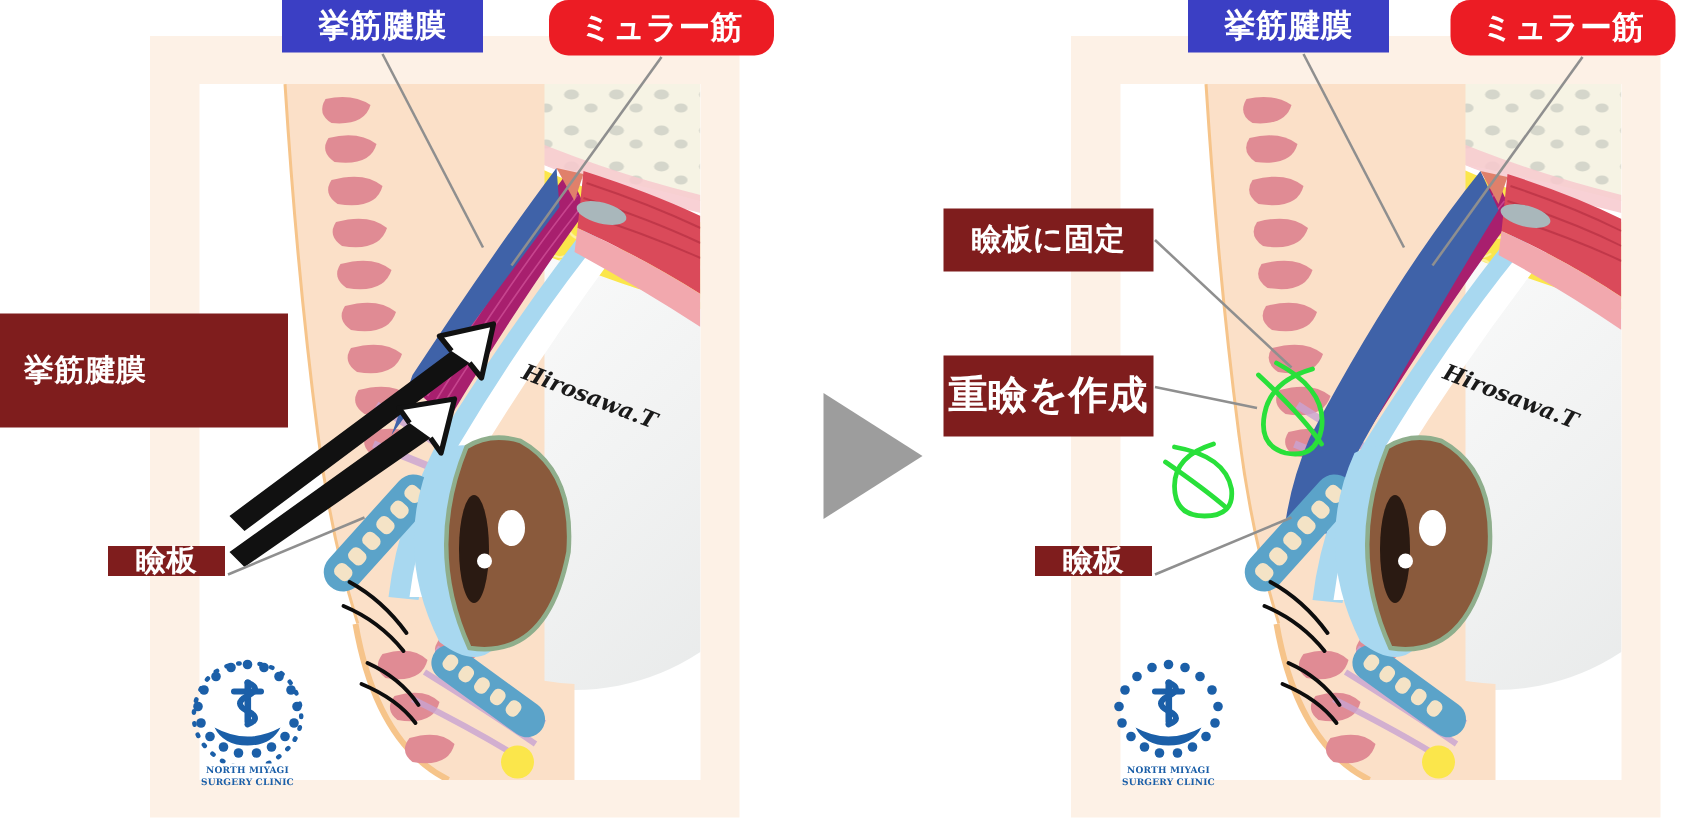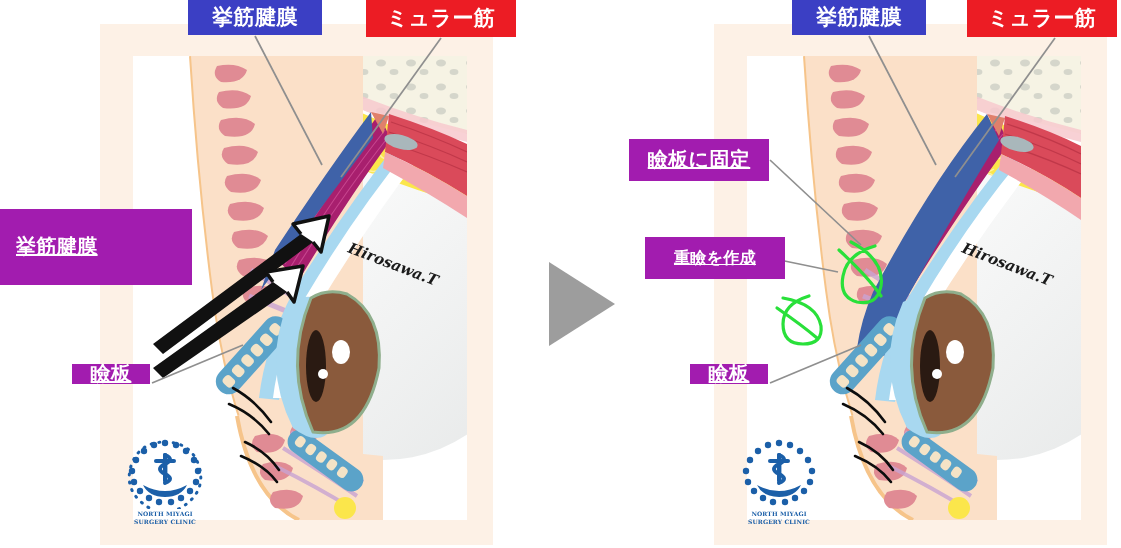--- a/index.html
+++ b/index.html
@@ -11,29 +11,29 @@
   .panel.right{left:714px;}
 
   .canvas{position:absolute;top:32px;left:33px;width:334px;height:464px;background:#ffffff;overflow:hidden;}
 
   
   .lbl{position:absolute;display:flex;align-items:center;justify-content:center;
        color:#ffffff;font-weight:700;letter-spacing:.02em;line-height:1.18;
        box-sizing:border-box;}
   .lbl.blue{background:#3b3fc4;}
   .lbl.red{background:#ec1c24;}
-  .lbl.gray{background:#a21caf;text-decoration:underline;}
+  .lbl.gray{background:#7f1d1d;}
 
   .tag-blue{width:134px;height:35px;font-size:21px;}
-  .tag-red{width:150px;height:37px;font-size:21px;}
+  .tag-red{width:150px;height:37px;font-size:21px;border-radius:13px;}
   .tag-gray1{width:192px;height:76px;font-size:20px;flex-direction:column;align-items:flex-start;padding-left:16px;justify-content:center;}
   .tag-gray1 span{display:block;}
   .tag-tarsal{width:78px;height:20px;font-size:20px;}
   .tag-fix{width:140px;height:42px;font-size:20px;}
-  .tag-fold{width:140px;height:42px;font-size:16px;margin-left:16px;}
+  .tag-fold{width:140px;height:54px;font-size:26px;}
 
   
   .overlay{position:absolute;left:0;top:0;width:1121px;height:548px;pointer-events:none;}
 
   
   .tri{position:absolute;left:549px;top:262px;width:0;height:0;
        border-left:66px solid #9d9d9d;border-top:42px solid transparent;border-bottom:42px solid transparent;}
 
   
   .logo{position:absolute;width:80px;height:88px;}

